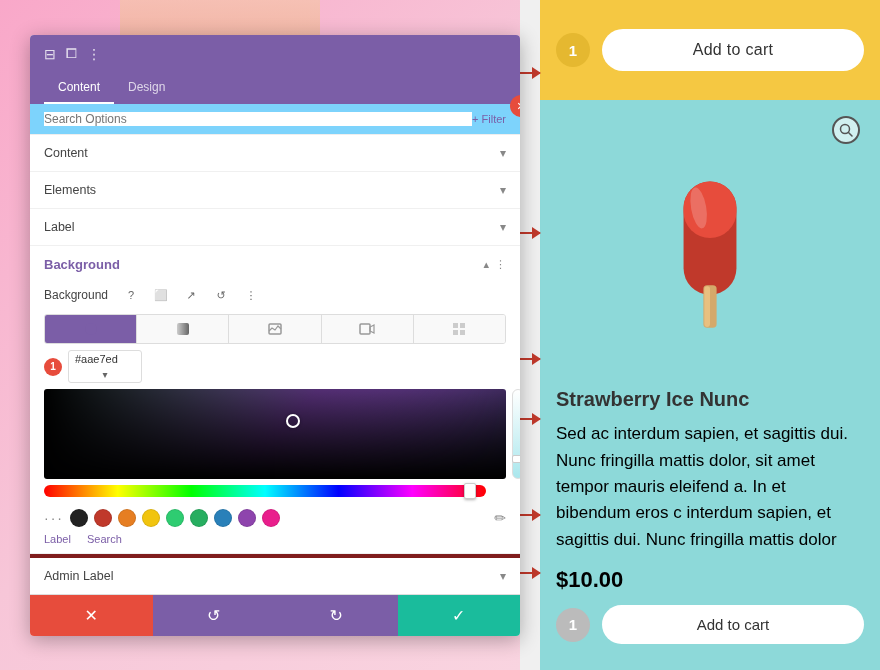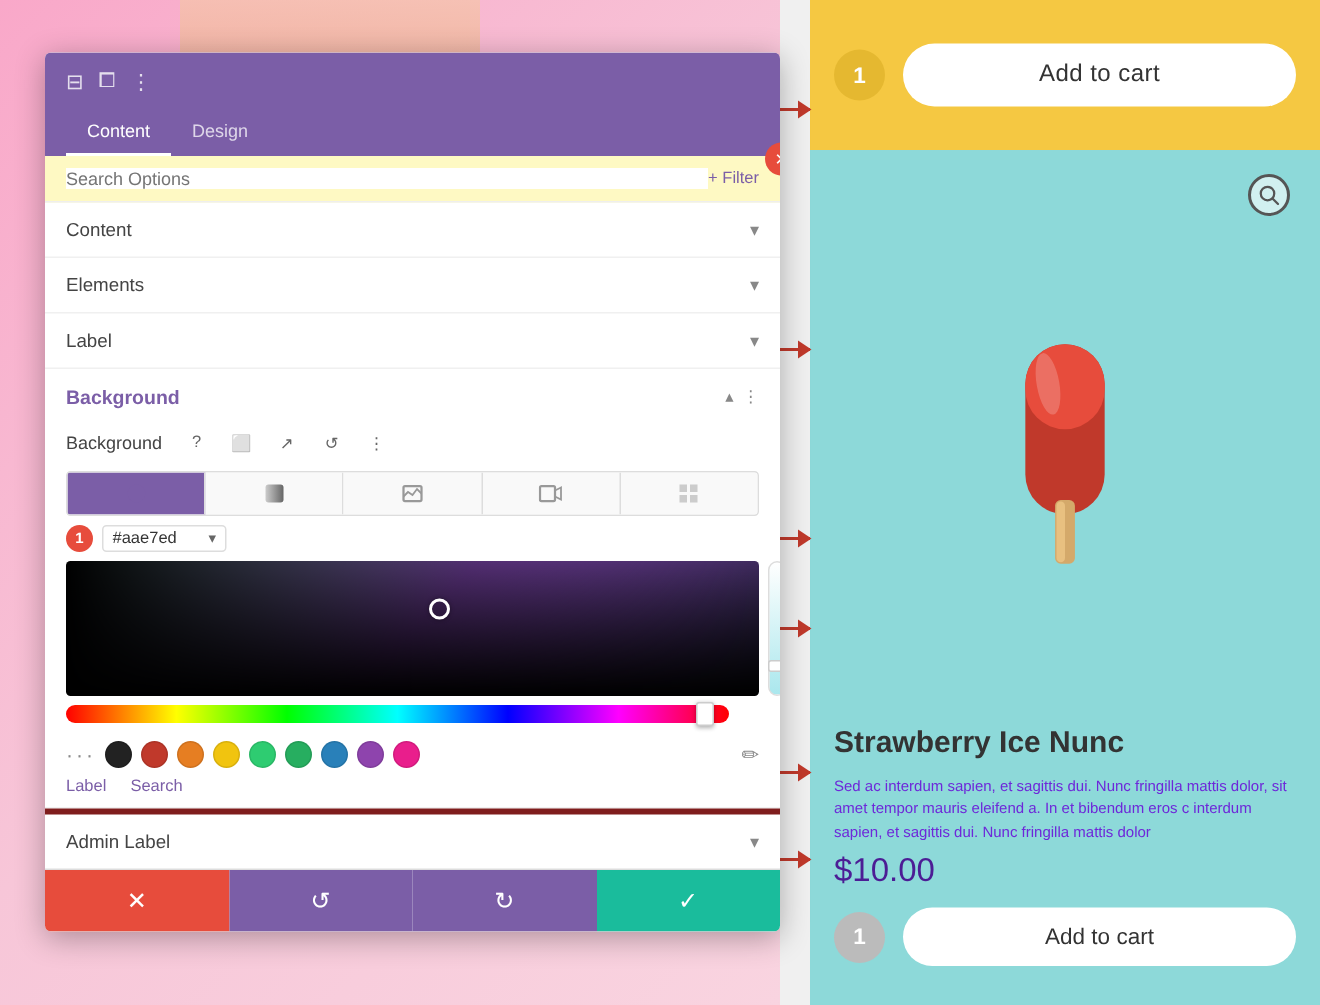--- a/index.html
+++ b/index.html
@@ -120,30 +120,30 @@
     }
 
     .product-title {
       font-size: 20px;
       font-weight: 600;
       color: #333;
       margin-bottom: 10px;
     }
 
     .product-desc {
-      font-size: 10px;
-      color: #6d28d9;
+      font-size: 17px;
+      color: #000000;
       line-height: 1.55;
-      margin-bottom: 4px;
+      margin-bottom: 14px;
     }
 
     .product-price-bottom {
       font-size: 22px;
-      font-weight: 400;
-      color: #4c1d95;
+      font-weight: 700;
+      color: #000000;
       margin-bottom: 12px;
     }
 
     .product-bottom-cart {
       display: flex;
       align-items: center;
       gap: 12px;
       margin-bottom: 10px;
     }
 
@@ -230,21 +230,21 @@
     .tab-item.active {
       color: #fff;
       border-bottom: 2px solid #fff;
     }
 
     .search-bar {
       display: flex;
       align-items: center;
       padding: 8px 14px;
       border-bottom: 1px solid #eee;
-      background: #fef9c3;
+      background: #7dd3fc;
       justify-content: space-between;
     }
 
     .search-input {
       border: none;
       outline: none;
       font-size: 12px;
       color: #888;
       flex: 1;
     }
@@ -389,20 +389,21 @@
     }
 
     .hex-input-wrap {
       display: flex;
       align-items: center;
       background: #fff;
       border: 1px solid #ddd;
       border-radius: 3px;
       padding: 2px 6px;
       gap: 4px;
+      flex-direction: column;
     }
 
     .hex-input {
       border: none;
       outline: none;
       font-size: 11px;
       width: 60px;
       color: #333;
     }
 

